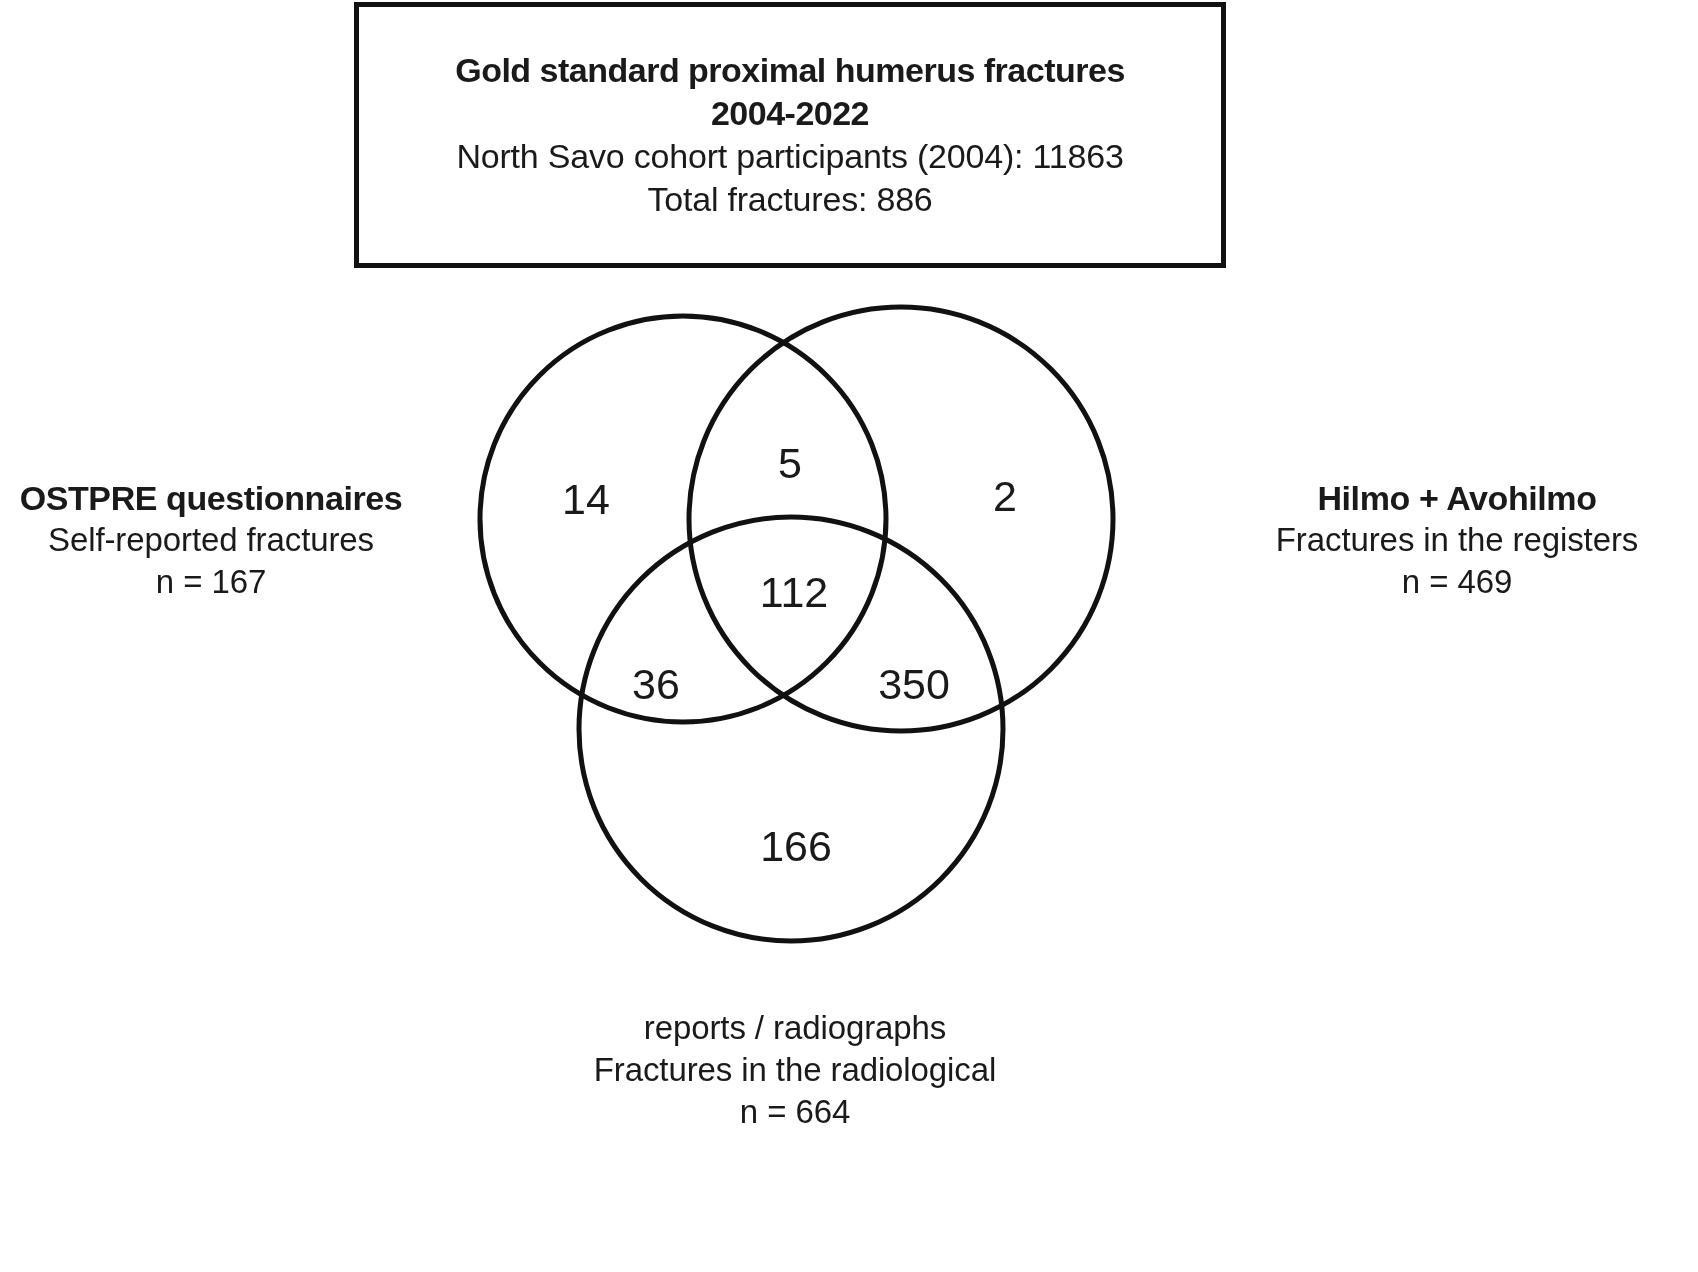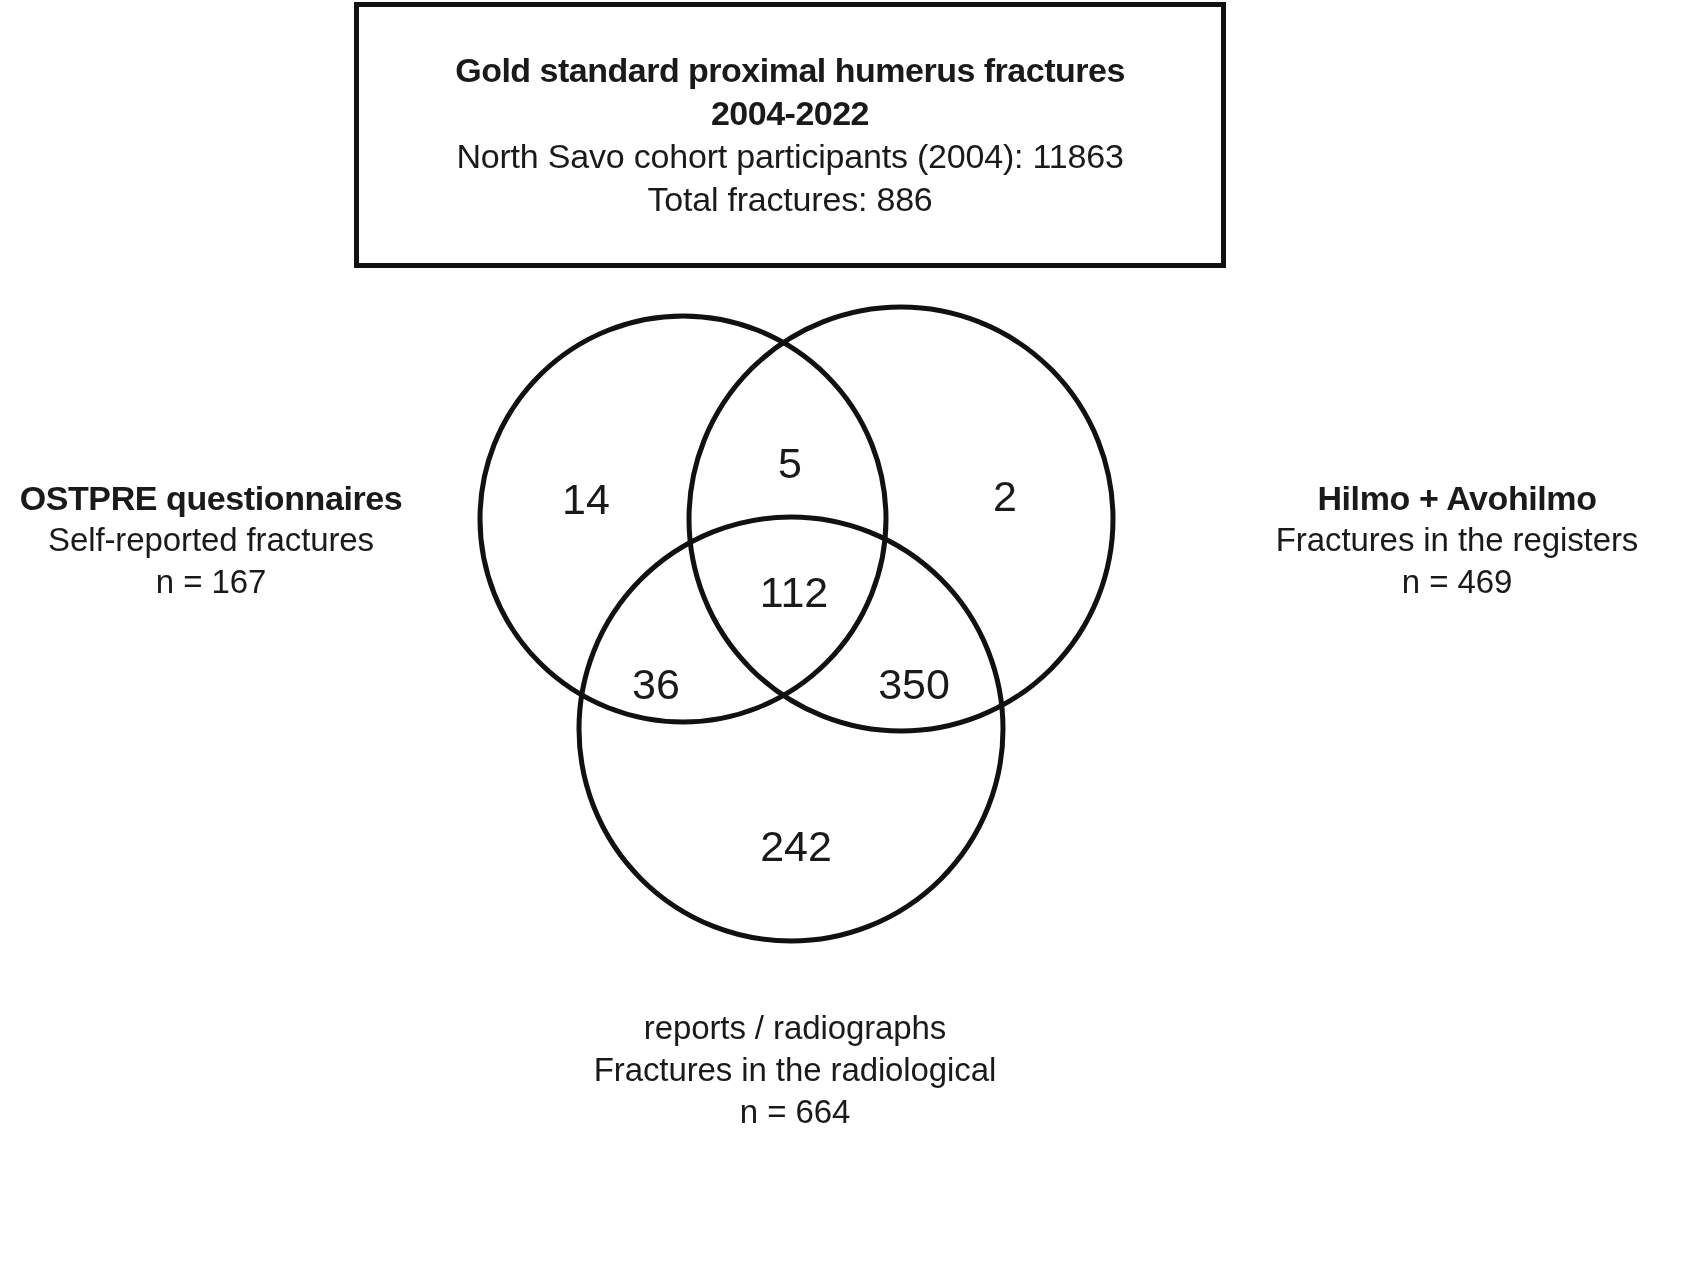--- a/index.html
+++ b/index.html
@@ -135,21 +135,21 @@
   <div class="venn-count" style="left:790px; top:463px;">5</div>
 
   <div class="venn-count" style="left:1005px; top:496px;">2</div>
 
   <div class="venn-count" style="left:794px; top:592px;">112</div>
 
   <div class="venn-count" style="left:656px; top:684px;text-align:right;">36</div>
 
   <div class="venn-count" style="left:914px; top:684px;">350</div>
 
-  <div class="venn-count" style="left:796px; top:846px;">242</div>
+  <div class="venn-count" style="left:796px; top:846px;">166</div>
 
   <div class="set-label" id="label-ostpre">
     <div class="title">OSTPRE questionnaires</div>
     <div class="sub">Self-reported fractures</div>
     <div class="sub">n = 167</div>
   </div>
 
   <div class="set-label" id="label-hilmo">
     <div class="title">Hilmo + Avohilmo</div>
     <div class="sub">Fractures in the registers</div>

